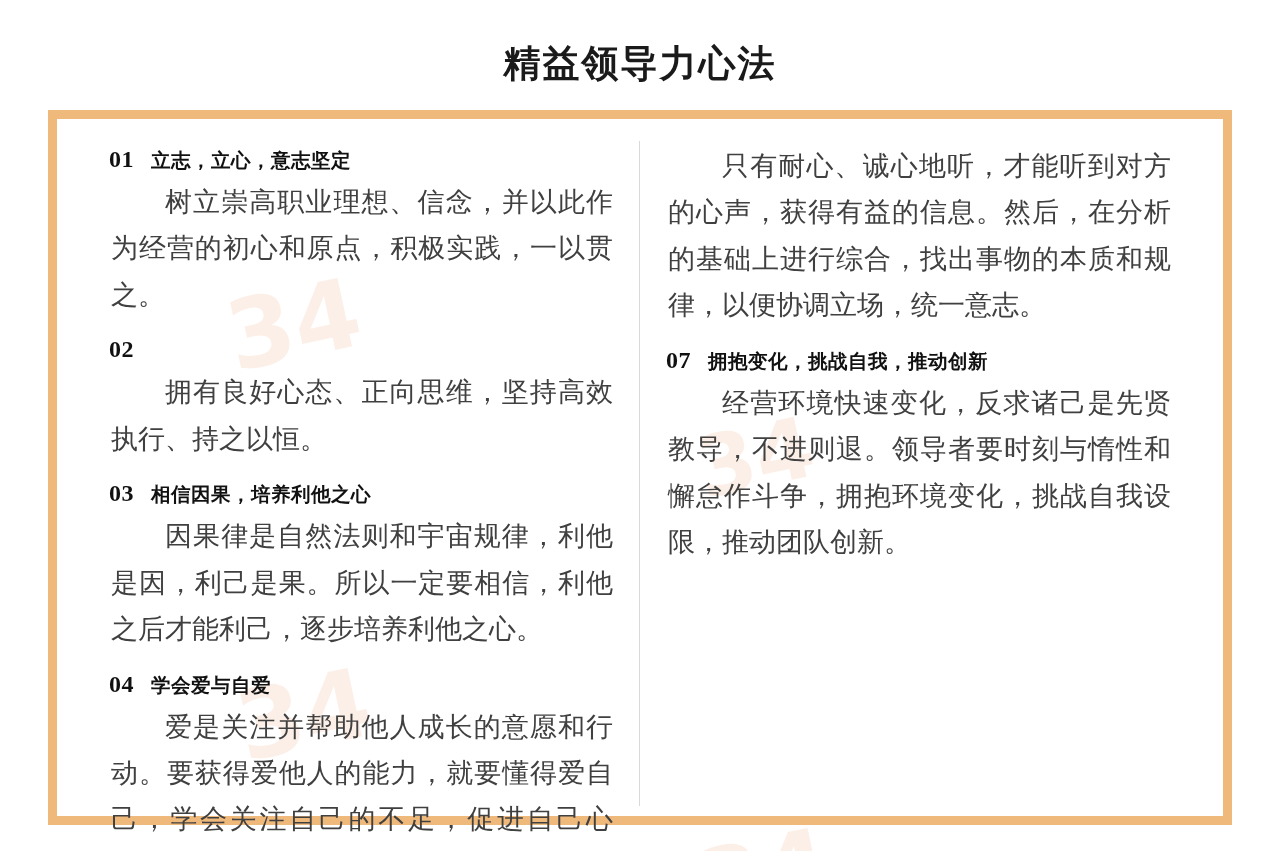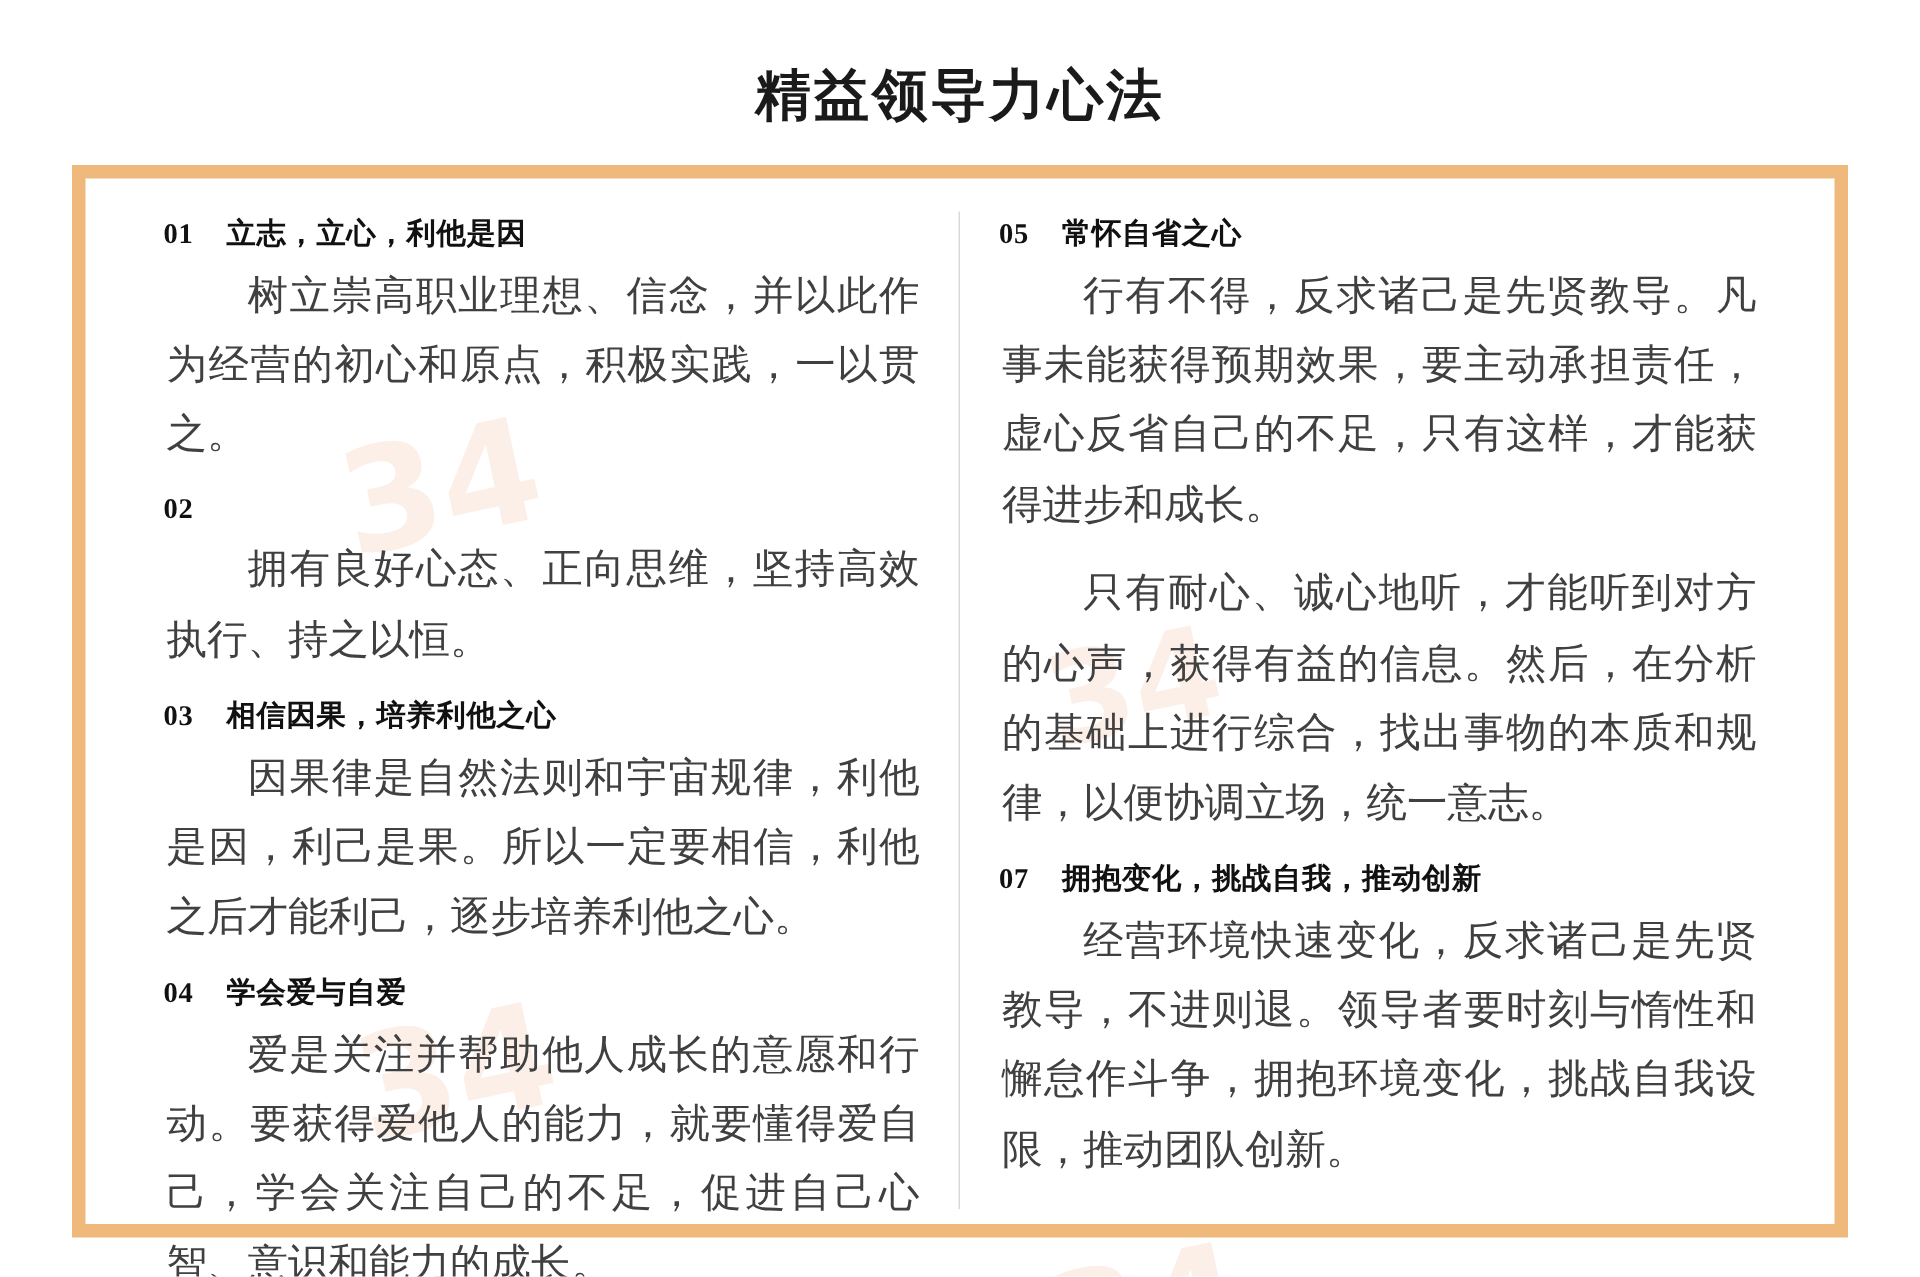--- a/index.html
+++ b/index.html
@@ -77,21 +77,21 @@
     font-family: "DejaVu Sans", "Liberation Sans", sans-serif;
     font-weight: bold;
     font-size: 19.5px;
     color: #111111;
     line-height: 1.5;
   }
 
   .item-num {
     font-family: "Liberation Serif", serif;
     font-weight: bold;
-    font-size: 19px;
+    font-size: 24px;
     color: #111111;
     width: 42px;
     flex: 0 0 42px;
     letter-spacing: 0.5px;
   }
 
   .item-title {
     letter-spacing: 0.5px;
   }
 
@@ -163,21 +163,21 @@
     <div class="watermark wm-4">34</div>
 
     <div class="frame-inner">
       <div class="content-layer">
 
         <div class="col col-left">
 
           <div class="item">
             <div class="item-head">
               <span class="item-num">01</span>
-              <span class="item-title">立志，立心，利他是因</span>
+              <span class="item-title">立志，立心，意志坚定</span>
             </div>
             <div class="item-body">树立崇高职业理想、信念，并以此作为经营的初心和原点，积极实践，一以贯之。</div>
           </div>
 
           <div class="item">
             <div class="item-head">
               <span class="item-num">02</span>
             </div>
             <div class="item-body">拥有良好心态、正向思维，坚持高效执行、持之以恒。</div>
           </div>
@@ -195,27 +195,20 @@
               <span class="item-num">04</span>
               <span class="item-title">学会爱与自爱</span>
             </div>
             <div class="item-body">爱是关注并帮助他人成长的意愿和行动。要获得爱他人的能力，就要懂得爱自己，学会关注自己的不足，促进自己心智、意识和能力的成长。</div>
           </div>
 
         </div>
 
         <div class="col col-right">
 
-          <div class="item">
-            <div class="item-head">
-              <span class="item-num">05</span>
-              <span class="item-title">常怀自省之心</span>
-            </div>
-            <div class="item-body">行有不得，反求诸己是先贤教导。凡事未能获得预期效果，要主动承担责任，虚心反省自己的不足，只有这样，才能获得进步和成长。</div>
-          </div>
 
           <div class="item">
             <div class="item-body">只有耐心、诚心地听，才能听到对方的心声，获得有益的信息。然后，在分析的基础上进行综合，找出事物的本质和规律，以便协调立场，统一意志。</div>
           </div>
 
           <div class="item">
             <div class="item-head">
               <span class="item-num">07</span>
               <span class="item-title">拥抱变化，挑战自我，推动创新</span>
             </div>

